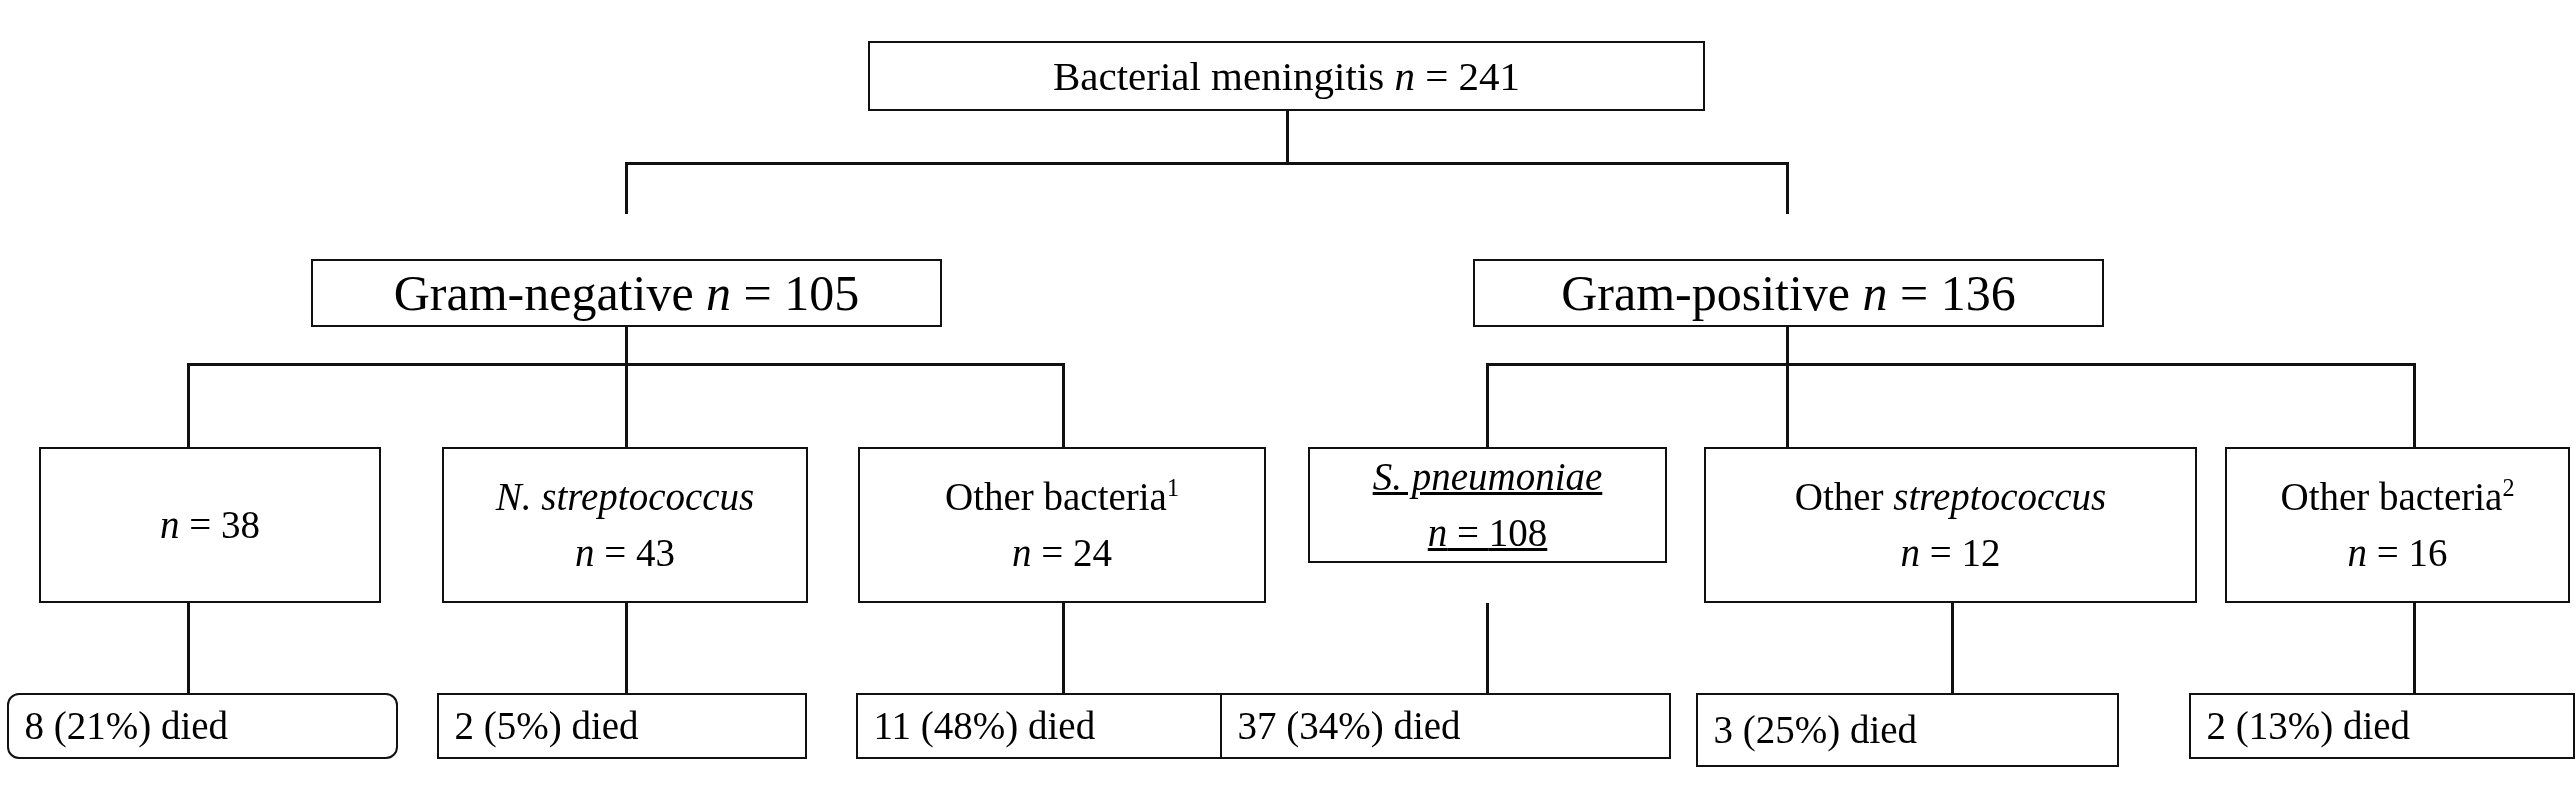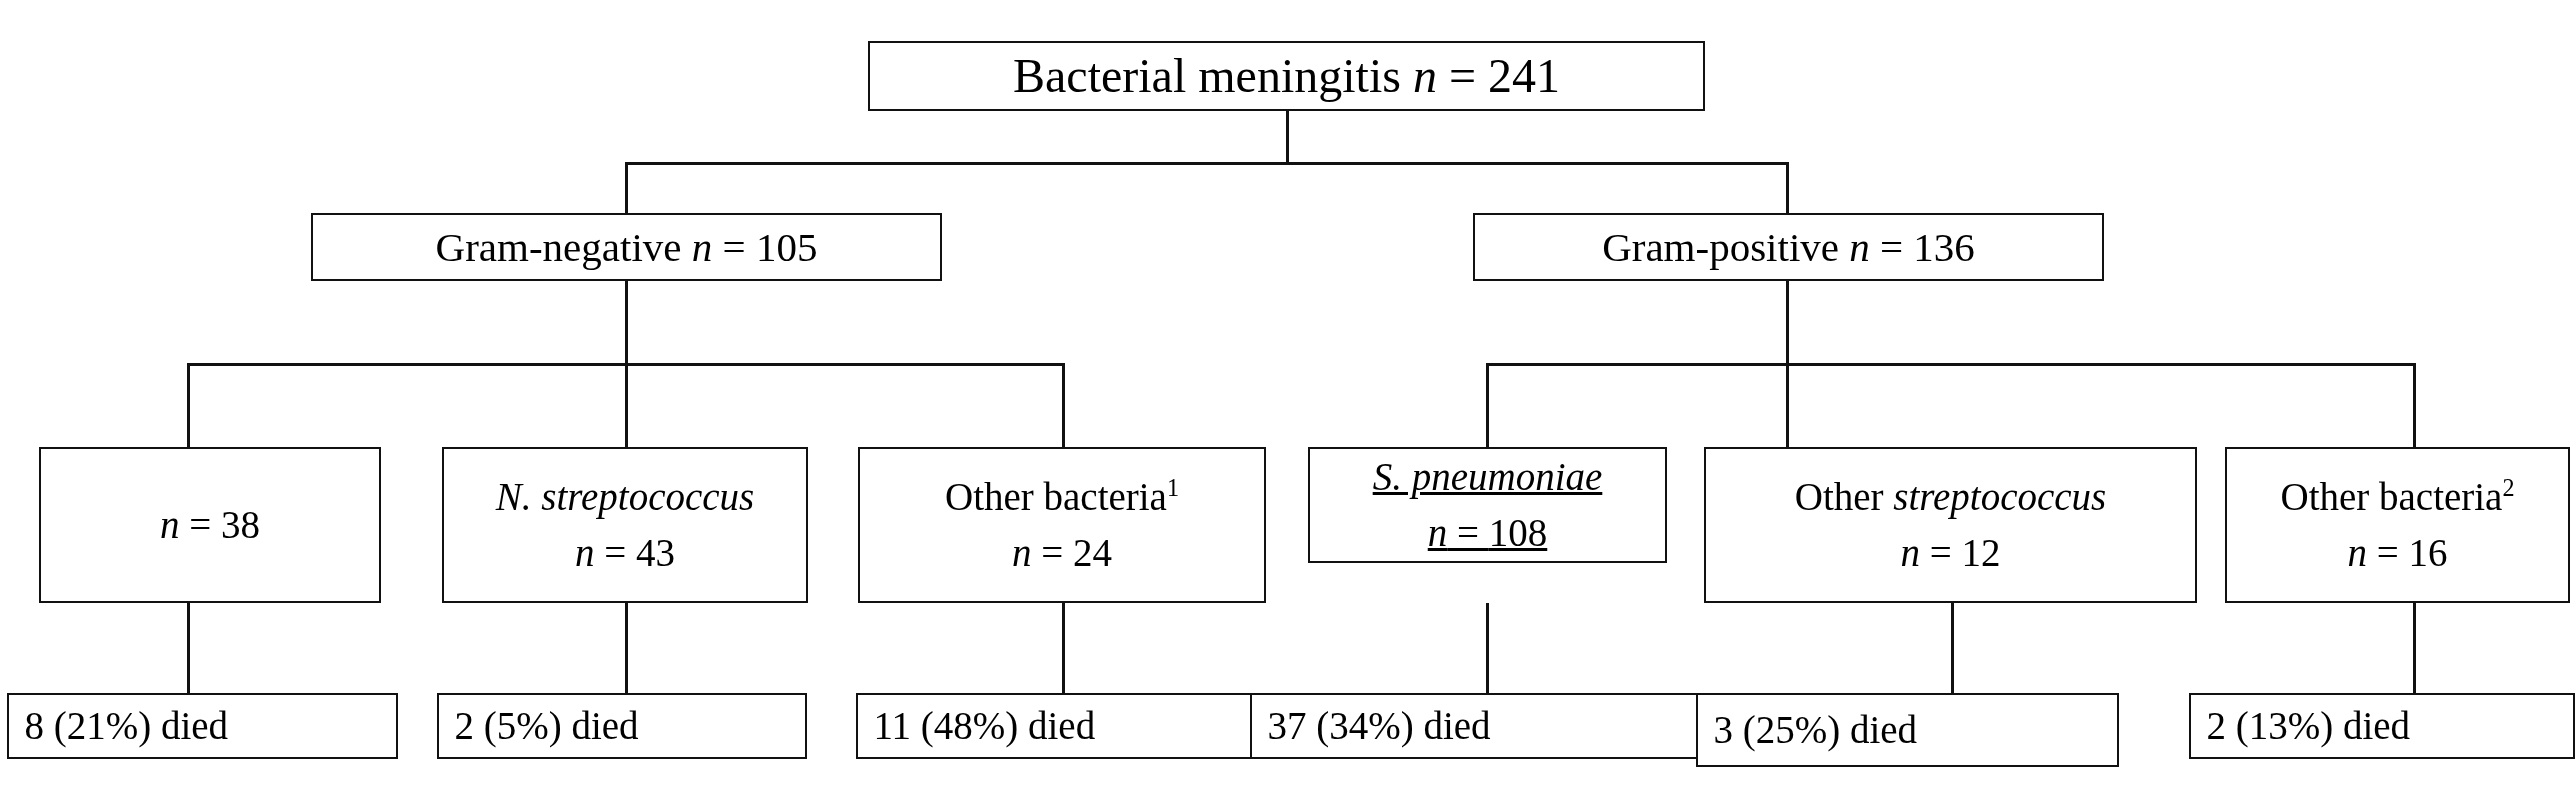--- a/index.html
+++ b/index.html
@@ -28,25 +28,26 @@
     line-height: 1.18;
     z-index: 3;
   }
   .node .line1,
   .node .line2 {
     display: block;
     white-space: nowrap;
   }
   
   .level1 {
-    font-size: 48px;
+    font-size: 41px;
   }
   
   .level2 {
-    font-size: 41px;
+    font-size: 50px;
+    margin-top: 46px;
   }
   
   .level3 {
     font-size: 39px;
   }
   .level3 .line1 { margin-bottom: 10px; }
   
   .level4 {
     font-size: 39px;
     align-items: flex-start;
@@ -139,33 +140,33 @@
   <div class="node level3" style="left:1704px; top:447px; width:493px; height:156px;">
     <span class="line1"><span>Other </span><span class="ital">streptococcus</span></span>
     <span class="line2"><span class="ital">n</span><span> = </span><span>12</span></span>
   </div>
 
   <div class="node level3" style="left:2225px; top:447px; width:345px; height:156px;">
     <span class="line1"><span>Other bacteria</span><span class="sup">2</span></span>
     <span class="line2"><span class="ital">n</span><span> = </span><span>16</span></span>
   </div>
 
-  <div class="node level4" style="left:7px; top:693px; width:391px; height:66px;">
+  <div class="node level4" style="left:7px; top:693px; width:391px; height:66px;border-radius:12px;">
     <span class="line1">8 (21%) died</span>
   </div>
 
   <div class="node level4" style="left:437px; top:693px; width:370px; height:66px;">
     <span class="line1">2 (5%) died</span>
   </div>
 
   <div class="node level4" style="left:856px; top:693px; width:437px; height:66px;">
     <span class="line1">11 (48%) died</span>
   </div>
 
-  <div class="node level4" style="left:1250px; top:693px; width:451px; height:66px;">
+  <div class="node level4" style="left:1220px; top:693px; width:451px; height:66px;">
     <span class="line1">37 (34%) died</span>
   </div>
 
   <div class="node level4" style="left:1696px; top:693px; width:423px; height:74px;">
     <span class="line1">3 (25%) died</span>
   </div>
 
   <div class="node level4" style="left:2189px; top:693px; width:386px; height:66px;">
     <span class="line1">2 (13%) died</span>
   </div>

